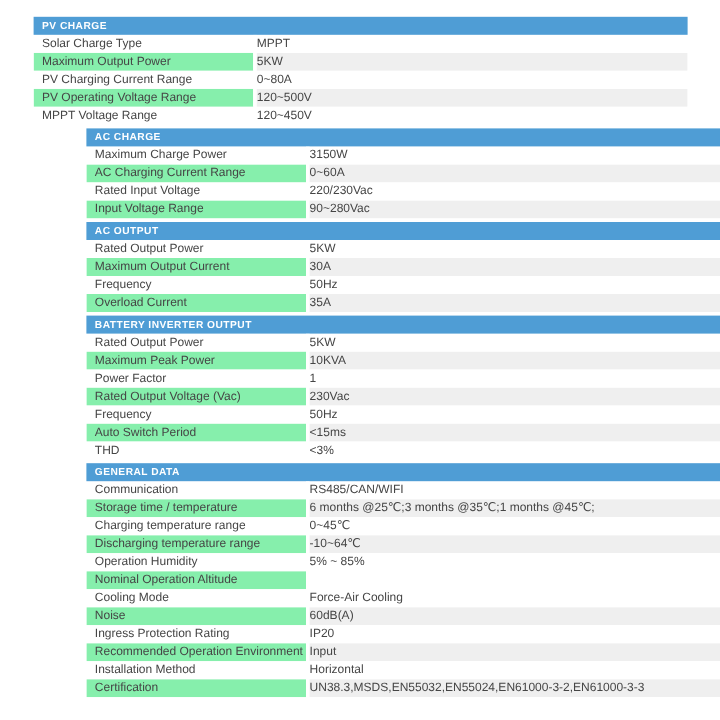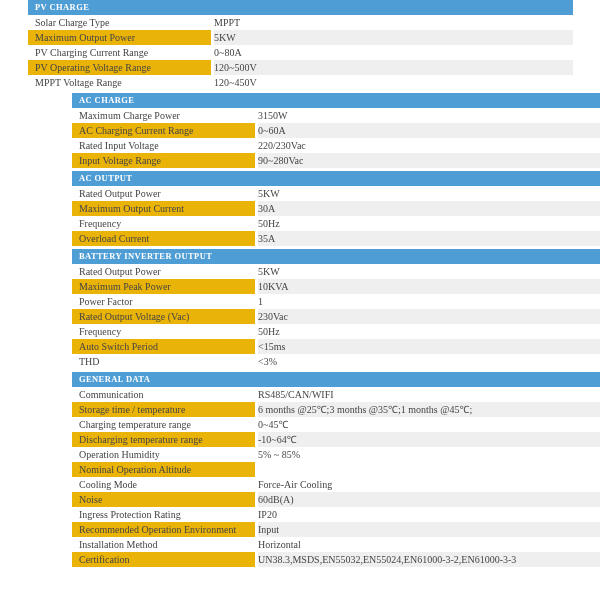--- a/index.html
+++ b/index.html
@@ -10,23 +10,22 @@
   body {
     width: 600px;
     height: 600px;
     position: relative;
     font-family: "Liberation Sans", "DejaVu Sans", sans-serif;
     -webkit-font-smoothing: antialiased;
   }
   .spec-table {
     position: absolute;
     left: 28px;
-    top: 0;
+    top: 14px;
     width: 545px;
-    font-family: Liberation Serif, serif;
   }
   .section { width: 100%; }
   .section:not(:first-child) { margin-top: 3px; margin-left: 44px; }
   .sec-header {
     height: 15px;
     line-height: 15px;
     background: #4f9dd5;
     color: #ffffff;
     font-size: 8.5px;
     font-weight: bold;
@@ -54,21 +53,21 @@
   .col-gap {
     flex: none;
     width: 3px;
     background: #ffffff;
   }
   .value-cell {
     flex: 1;
     white-space: nowrap;
     overflow: hidden;
   }
-  .row.alt .label-cell { background: #eab308; }
+  .row.alt .label-cell { background: #86efac; }
   .row.alt .value-cell { background: #efefef; }
 </style>
 </head>
 <body>
 
 <div class="spec-table">
   <div class="section">
     <div class="sec-header">PV CHARGE</div>
 
   <div class="row">

